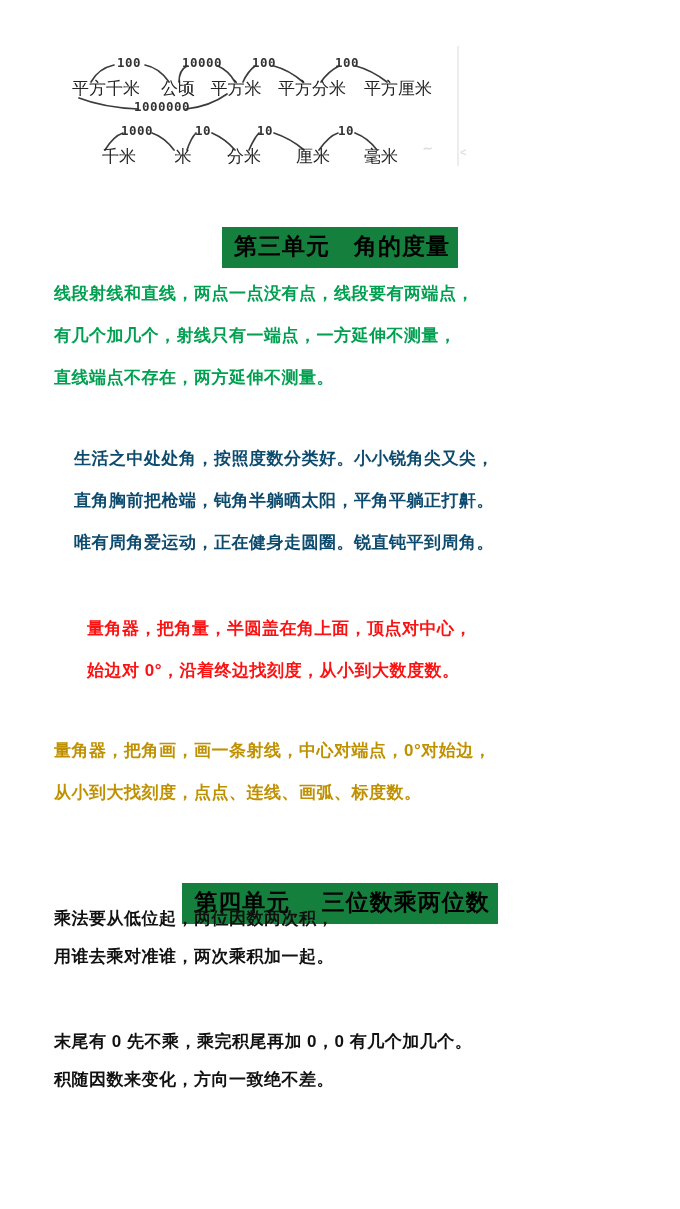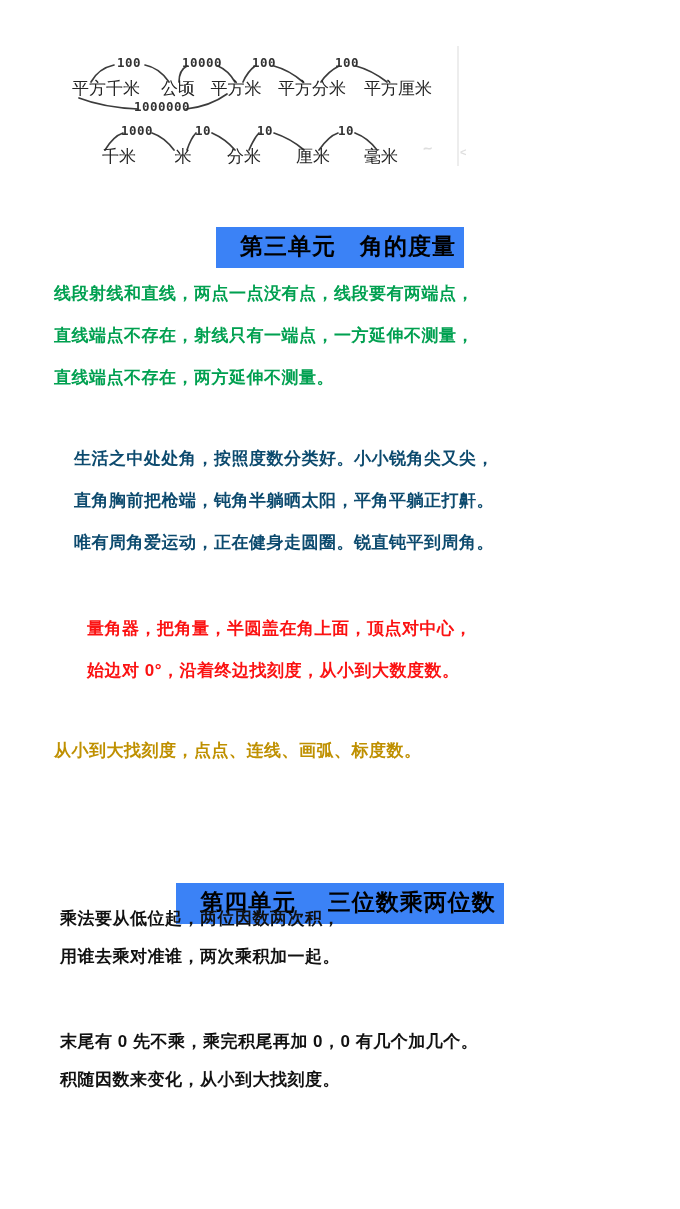--- a/index.html
+++ b/index.html
@@ -15,31 +15,31 @@
   .diagram path{stroke:#3c3c3c;stroke-width:1.7;fill:none;stroke-linecap:round;}
   .img-edge{position:absolute;left:457px;top:46px;width:2px;height:120px;background:#ededed;}
   .smudge{position:absolute;color:#c4c4c4;opacity:.55;font-size:16px;font-weight:700;}
   .smudge.s1{left:423px;top:140px;transform:rotate(-8deg);}
   .smudge.s2{left:460px;top:146px;font-size:11px;}
   
   .title-row{position:absolute;left:0;width:680px;text-align:center;}
   .title-row.t1{top:227px;}
   .title-row.t2{top:855px;margin-top:28px;}
   .title-chip{
-    display:inline-block;background:#3b82f6;color:#000;
+    display:inline-block;background:#15803d;color:#000;
     font-size:23px;font-weight:700;letter-spacing:1px;
-    padding:6px 8px 7px 24px;line-height:1.2;
+    padding:6px 8px 7px 12px;line-height:1.2;
   }
   
   .para{position:absolute;left:54px;font-size:17px;font-weight:700;letter-spacing:.5px;line-height:42px;white-space:nowrap;}
   .para.green {top:273px;color:#00a050;}
   .para.purple{top:438px;color:#0c4a6e;margin-left:20px;}
   .para.red   {top:608px;color:#fb1212;margin-left:33px;}
   .para.gold  {top:730px;color:#bf9000;}
-  .para.black {color:#111;line-height:38px;margin-left:6px;}
+  .para.black {color:#111;line-height:38px;}
   .para.black.b1{top:900px;}
   .para.black.b2{top:1023px;}
 </style>
 </head>
 <body>
 
 <div class="page">
 
   <div class="diagram">
     <svg width="400" height="130" viewBox="0 0 400 130">
@@ -88,46 +88,47 @@
   <div class="img-edge"></div>
   <span class="smudge s1">~</span>
   <span class="smudge s2">&lt;</span>
 
   <div class="title-row t1">
     <span class="title-chip">第三单元　角的度量</span>
   </div>
 
   <div class="para green">
     <div>线段射线和直线，两点一点没有点，线段要有两端点，</div>
-    <div>直线端点不存在，射线只有一端点，一方延伸不测量，</div>
+    <div>有几个加几个，射线只有一端点，一方延伸不测量，</div>
     <div>直线端点不存在，两方延伸不测量。</div>
   </div>
 
   <div class="para purple">
     <div>生活之中处处角，按照度数分类好。小小锐角尖又尖，</div>
     <div>直角胸前把枪端，钝角半躺晒太阳，平角平躺正打鼾。</div>
     <div>唯有周角爱运动，正在健身走圆圈。锐直钝平到周角。</div>
   </div>
 
   <div class="para red">
     <div>量角器，把角量，半圆盖在角上面，顶点对中心，</div>
     <div>始边对 0°，沿着终边找刻度，从小到大数度数。</div>
   </div>
 
   <div class="para gold">
+    <div>量角器，把角画，画一条射线，中心对端点，0°对始边，</div>
     <div>从小到大找刻度，点点、连线、画弧、标度数。</div>
   </div>
 
   <div class="title-row t2">
     <span class="title-chip">第四单元　 三位数乘两位数</span>
   </div>
 
   <div class="para black b1">
     <div>乘法要从低位起，两位因数两次积，</div>
     <div>用谁去乘对准谁，两次乘积加一起。</div>
   </div>
 
   <div class="para black b2">
     <div>末尾有 0 先不乘，乘完积尾再加 0，0 有几个加几个。</div>
-    <div>积随因数来变化，从小到大找刻度。</div>
+    <div>积随因数来变化，方向一致绝不差。</div>
   </div>
 
 </div>
 
 </body></html>

